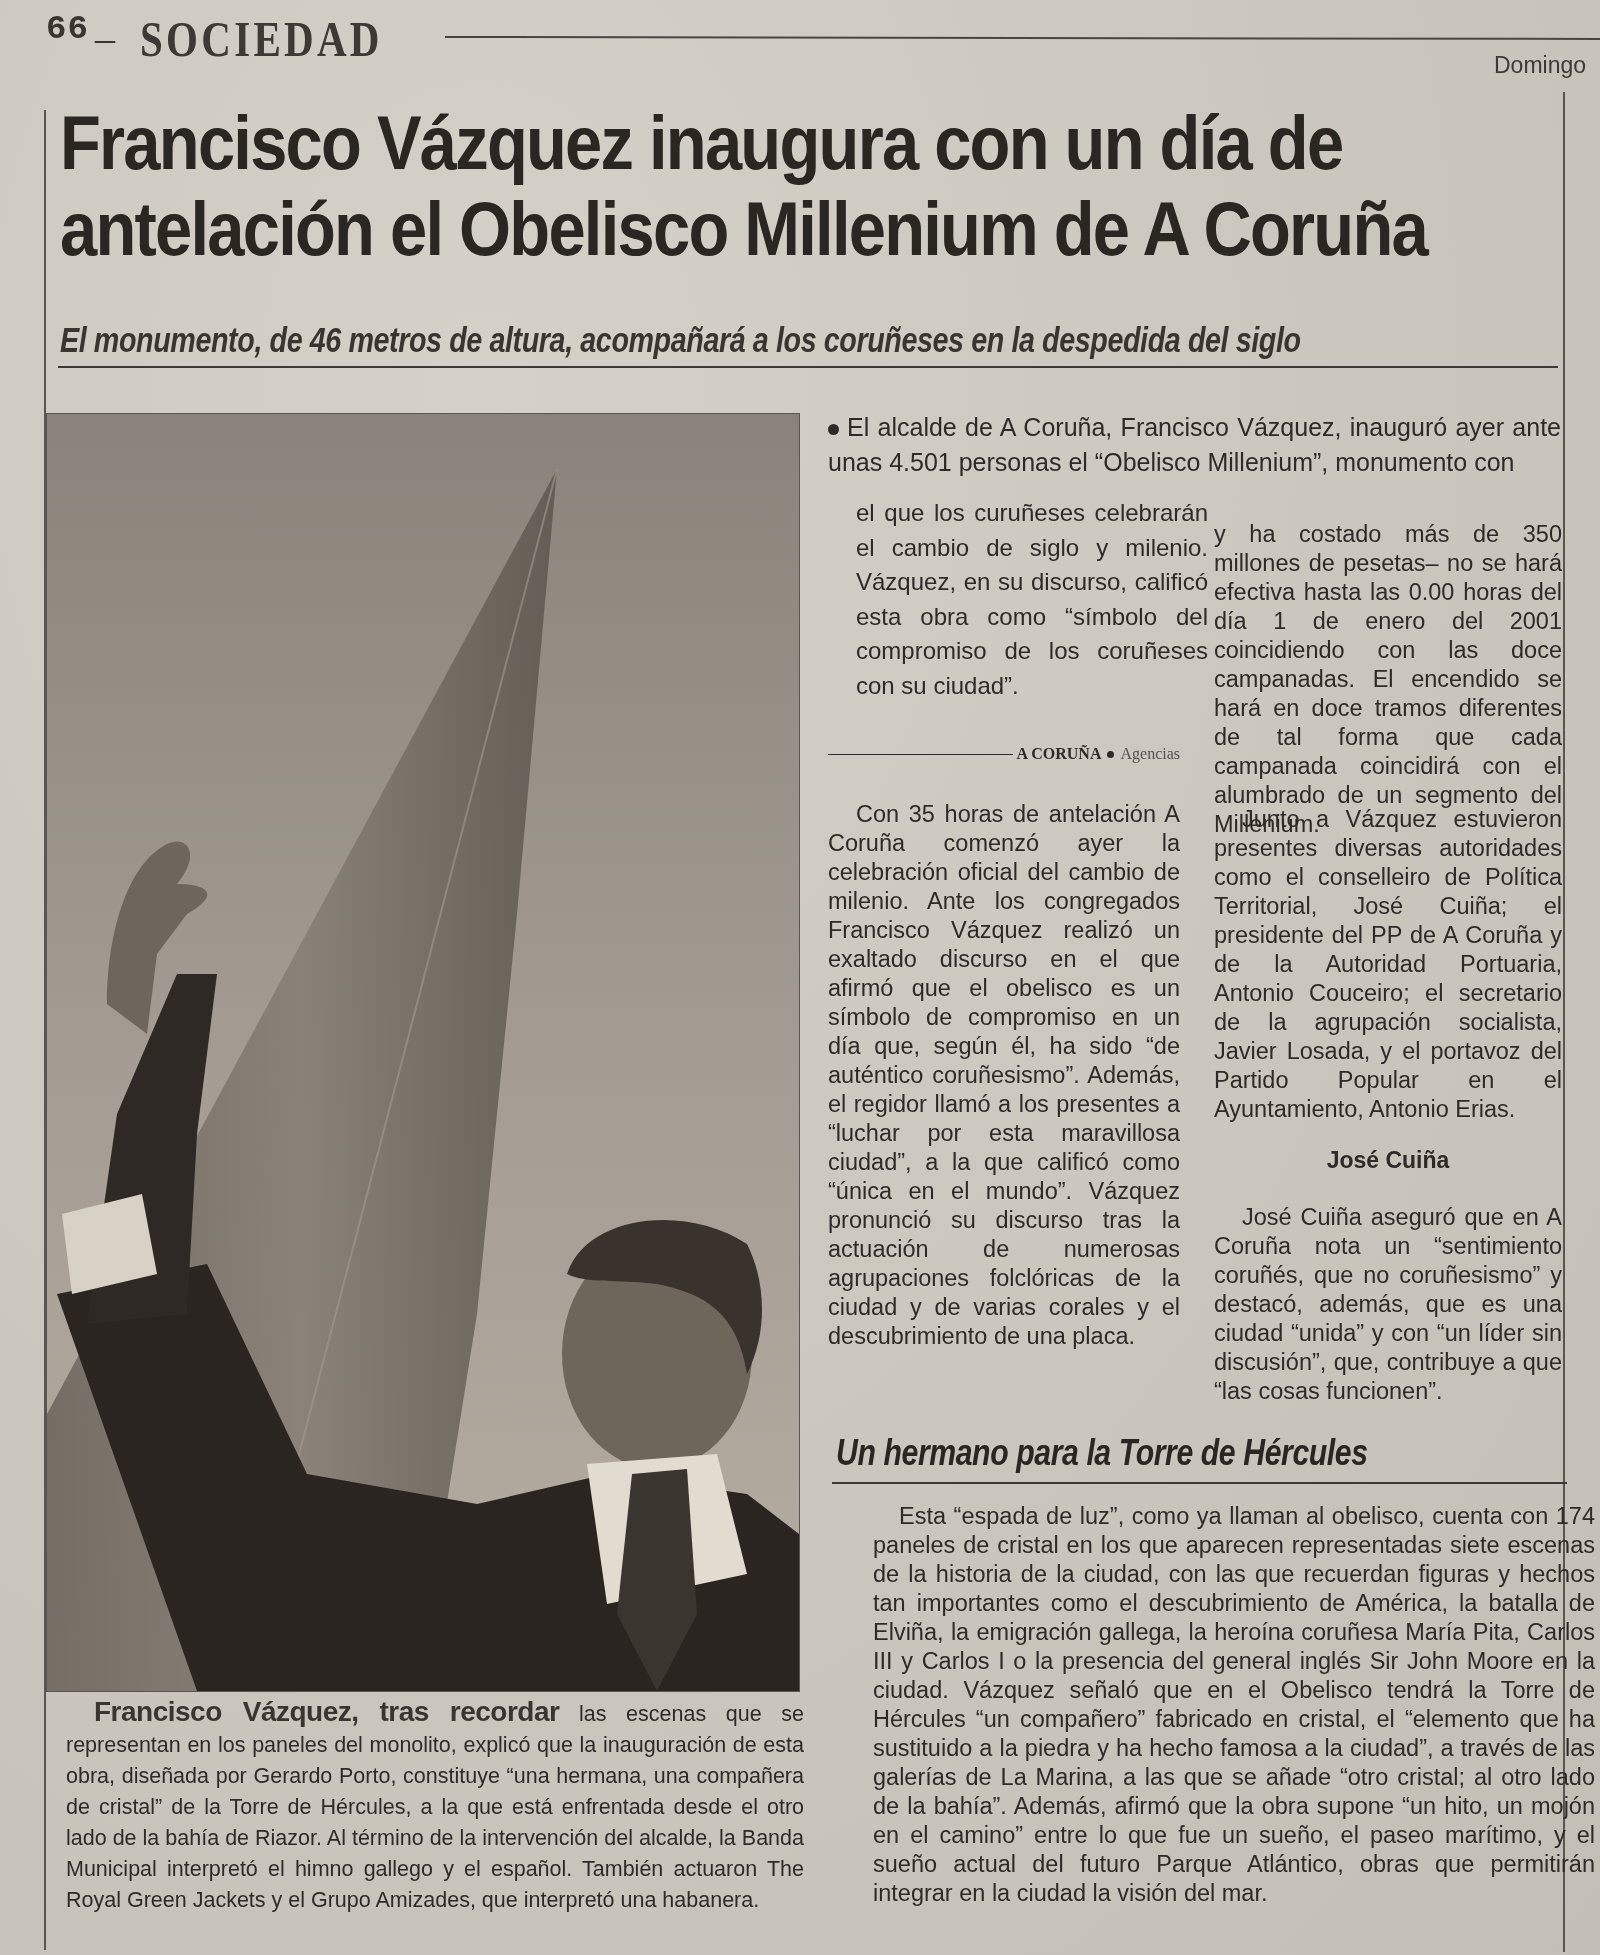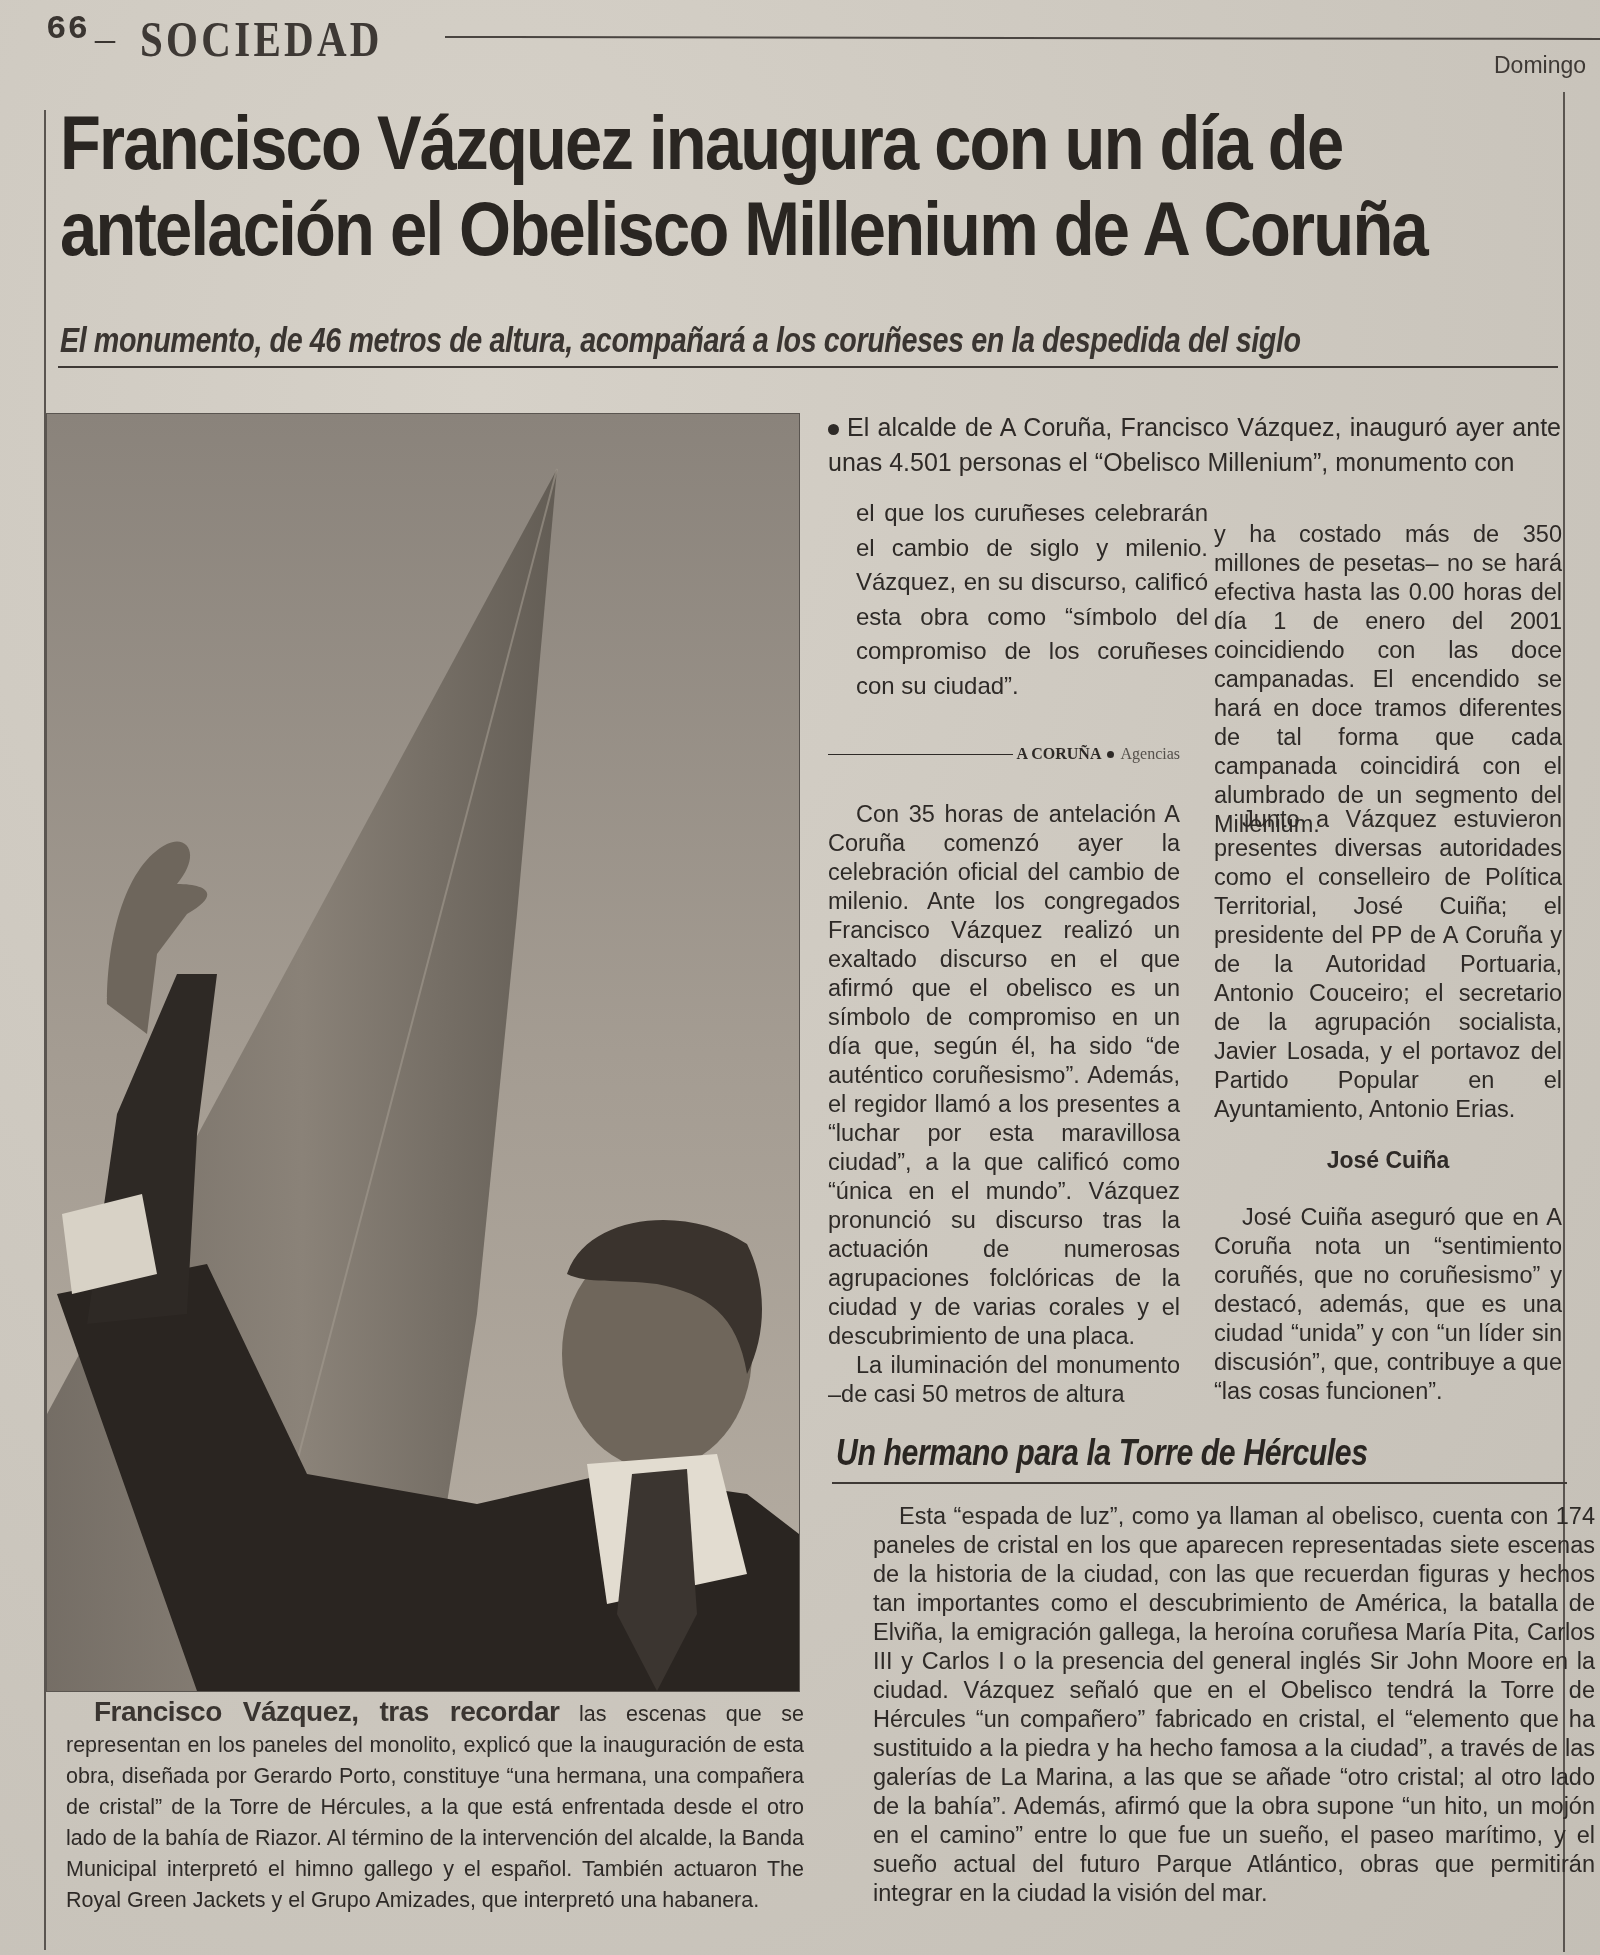--- a/index.html
+++ b/index.html
@@ -113,21 +113,20 @@
 
 <div class="abs byline">
   <span class="byline-rule"></span>
   <span class="place">A CORUÑA</span>
   <span class="dot"></span>
   <span class="agency">Agencias</span>
 </div>
 
 <div class="abs col col1">
   <p class="p p-indent">Con 35 horas de antelación A Coruña comenzó ayer la celebración oficial del cambio de milenio. Ante los congregados Francisco Vázquez realizó un exaltado discurso en el que afirmó que el obelisco es un símbolo de compromiso en un día que, según él, ha sido “de auténtico coruñesismo”. Además, el regidor llamó a los presentes a “luchar por esta maravillosa ciudad”, a la que calificó como “única en el mundo”. Vázquez pronunció su discurso tras la actuación de numerosas agrupaciones folclóricas de la ciudad y de varias corales y el descubrimiento de una placa.</p>
-  <p class="p p-indent">La iluminación del monumento –de casi 50 metros de altura</p>
 </div>
 
 <div class="abs col col2">
   <p class="p">y ha costado más de 350 millones de pesetas– no se hará efectiva hasta las 0.00 horas del día 1 de enero del 2001 coincidiendo con las doce campanadas. El encendido se hará en doce tramos diferentes de tal forma que cada campanada coincidirá con el alumbrado de un segmento del Millenium.</p>
 </div>
 <div class="abs col col2b">
   <p class="p p-indent">Junto a Vázquez estuvieron presentes diversas autoridades como el conselleiro de Política Territorial, José Cuiña; el presidente del PP de A Coruña y de la Autoridad Portuaria, Antonio Couceiro; el secretario de la agrupación socialista, Javier Losada, y el portavoz del Partido Popular en el Ayuntamiento, Antonio Erias.</p>
 </div>
 <div class="abs subtitle-cuina">José Cuiña</div>
 <div class="abs col col2c">

